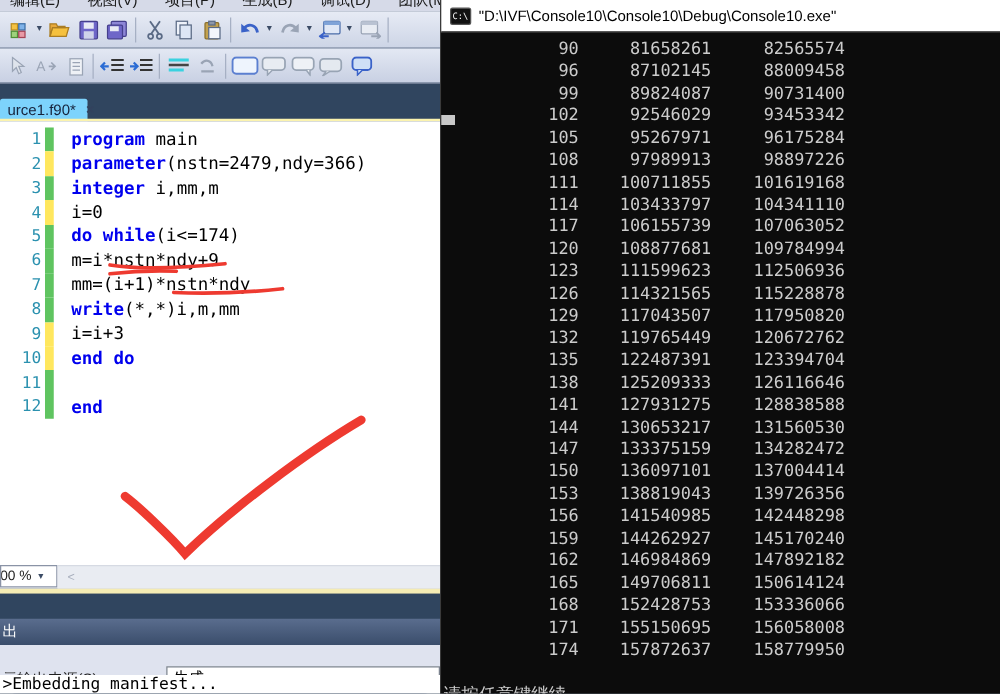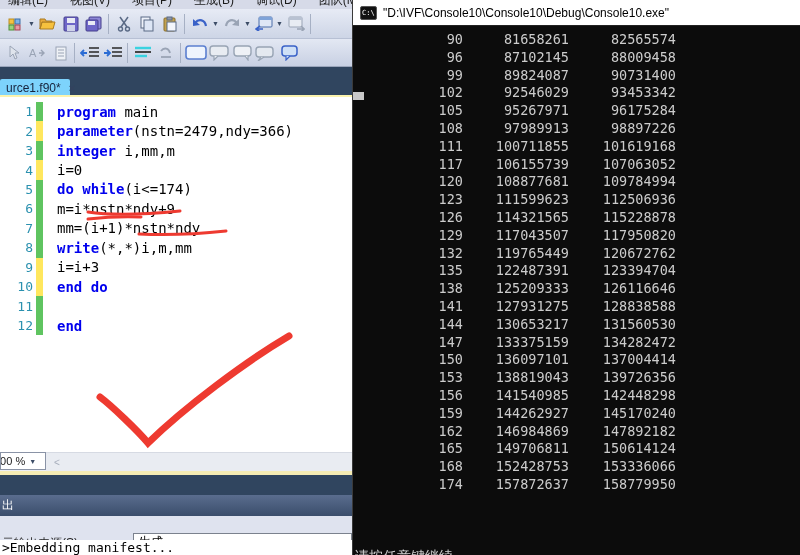--- a/index.html
+++ b/index.html
@@ -390,38 +390,40 @@
     </div>
     <div class="cbody">
       <div>
           <div class="crow"><span class="c0">90</span><span class="c1">81658261</span><span class="c2">82565574</span></div>
           <div class="crow"><span class="c0">96</span><span class="c1">87102145</span><span class="c2">88009458</span></div>
           <div class="crow"><span class="c0">99</span><span class="c1">89824087</span><span class="c2">90731400</span></div>
           <div class="crow"><span class="c0">102</span><span class="c1">92546029</span><span class="c2">93453342</span></div>
           <div class="crow"><span class="c0">105</span><span class="c1">95267971</span><span class="c2">96175284</span></div>
           <div class="crow"><span class="c0">108</span><span class="c1">97989913</span><span class="c2">98897226</span></div>
           <div class="crow"><span class="c0">111</span><span class="c1">100711855</span><span class="c2">101619168</span></div>
+          <div class="crow"><span class="c0">114</span><span class="c1">103433797</span><span class="c2">104341110</span></div>
           <div class="crow"><span class="c0">117</span><span class="c1">106155739</span><span class="c2">107063052</span></div>
           <div class="crow"><span class="c0">120</span><span class="c1">108877681</span><span class="c2">109784994</span></div>
           <div class="crow"><span class="c0">123</span><span class="c1">111599623</span><span class="c2">112506936</span></div>
           <div class="crow"><span class="c0">126</span><span class="c1">114321565</span><span class="c2">115228878</span></div>
           <div class="crow"><span class="c0">129</span><span class="c1">117043507</span><span class="c2">117950820</span></div>
           <div class="crow"><span class="c0">132</span><span class="c1">119765449</span><span class="c2">120672762</span></div>
           <div class="crow"><span class="c0">135</span><span class="c1">122487391</span><span class="c2">123394704</span></div>
           <div class="crow"><span class="c0">138</span><span class="c1">125209333</span><span class="c2">126116646</span></div>
           <div class="crow"><span class="c0">141</span><span class="c1">127931275</span><span class="c2">128838588</span></div>
           <div class="crow"><span class="c0">144</span><span class="c1">130653217</span><span class="c2">131560530</span></div>
           <div class="crow"><span class="c0">147</span><span class="c1">133375159</span><span class="c2">134282472</span></div>
           <div class="crow"><span class="c0">150</span><span class="c1">136097101</span><span class="c2">137004414</span></div>
           <div class="crow"><span class="c0">153</span><span class="c1">138819043</span><span class="c2">139726356</span></div>
           <div class="crow"><span class="c0">156</span><span class="c1">141540985</span><span class="c2">142448298</span></div>
           <div class="crow"><span class="c0">159</span><span class="c1">144262927</span><span class="c2">145170240</span></div>
           <div class="crow"><span class="c0">162</span><span class="c1">146984869</span><span class="c2">147892182</span></div>
           <div class="crow"><span class="c0">165</span><span class="c1">149706811</span><span class="c2">150614124</span></div>
           <div class="crow"><span class="c0">168</span><span class="c1">152428753</span><span class="c2">153336066</span></div>
+          <div class="crow"><span class="c0">171</span><span class="c1">155150695</span><span class="c2">156058008</span></div>
           <div class="crow"><span class="c0">174</span><span class="c1">157872637</span><span class="c2">158779950</span></div>
         </div>
     </div>
     <div class="cartifact"></div>
     <div class="cfooter">
       <span class="cfooter-text">请按任意键继续. . .</span>
     </div>
   </div>
 
 </div>

